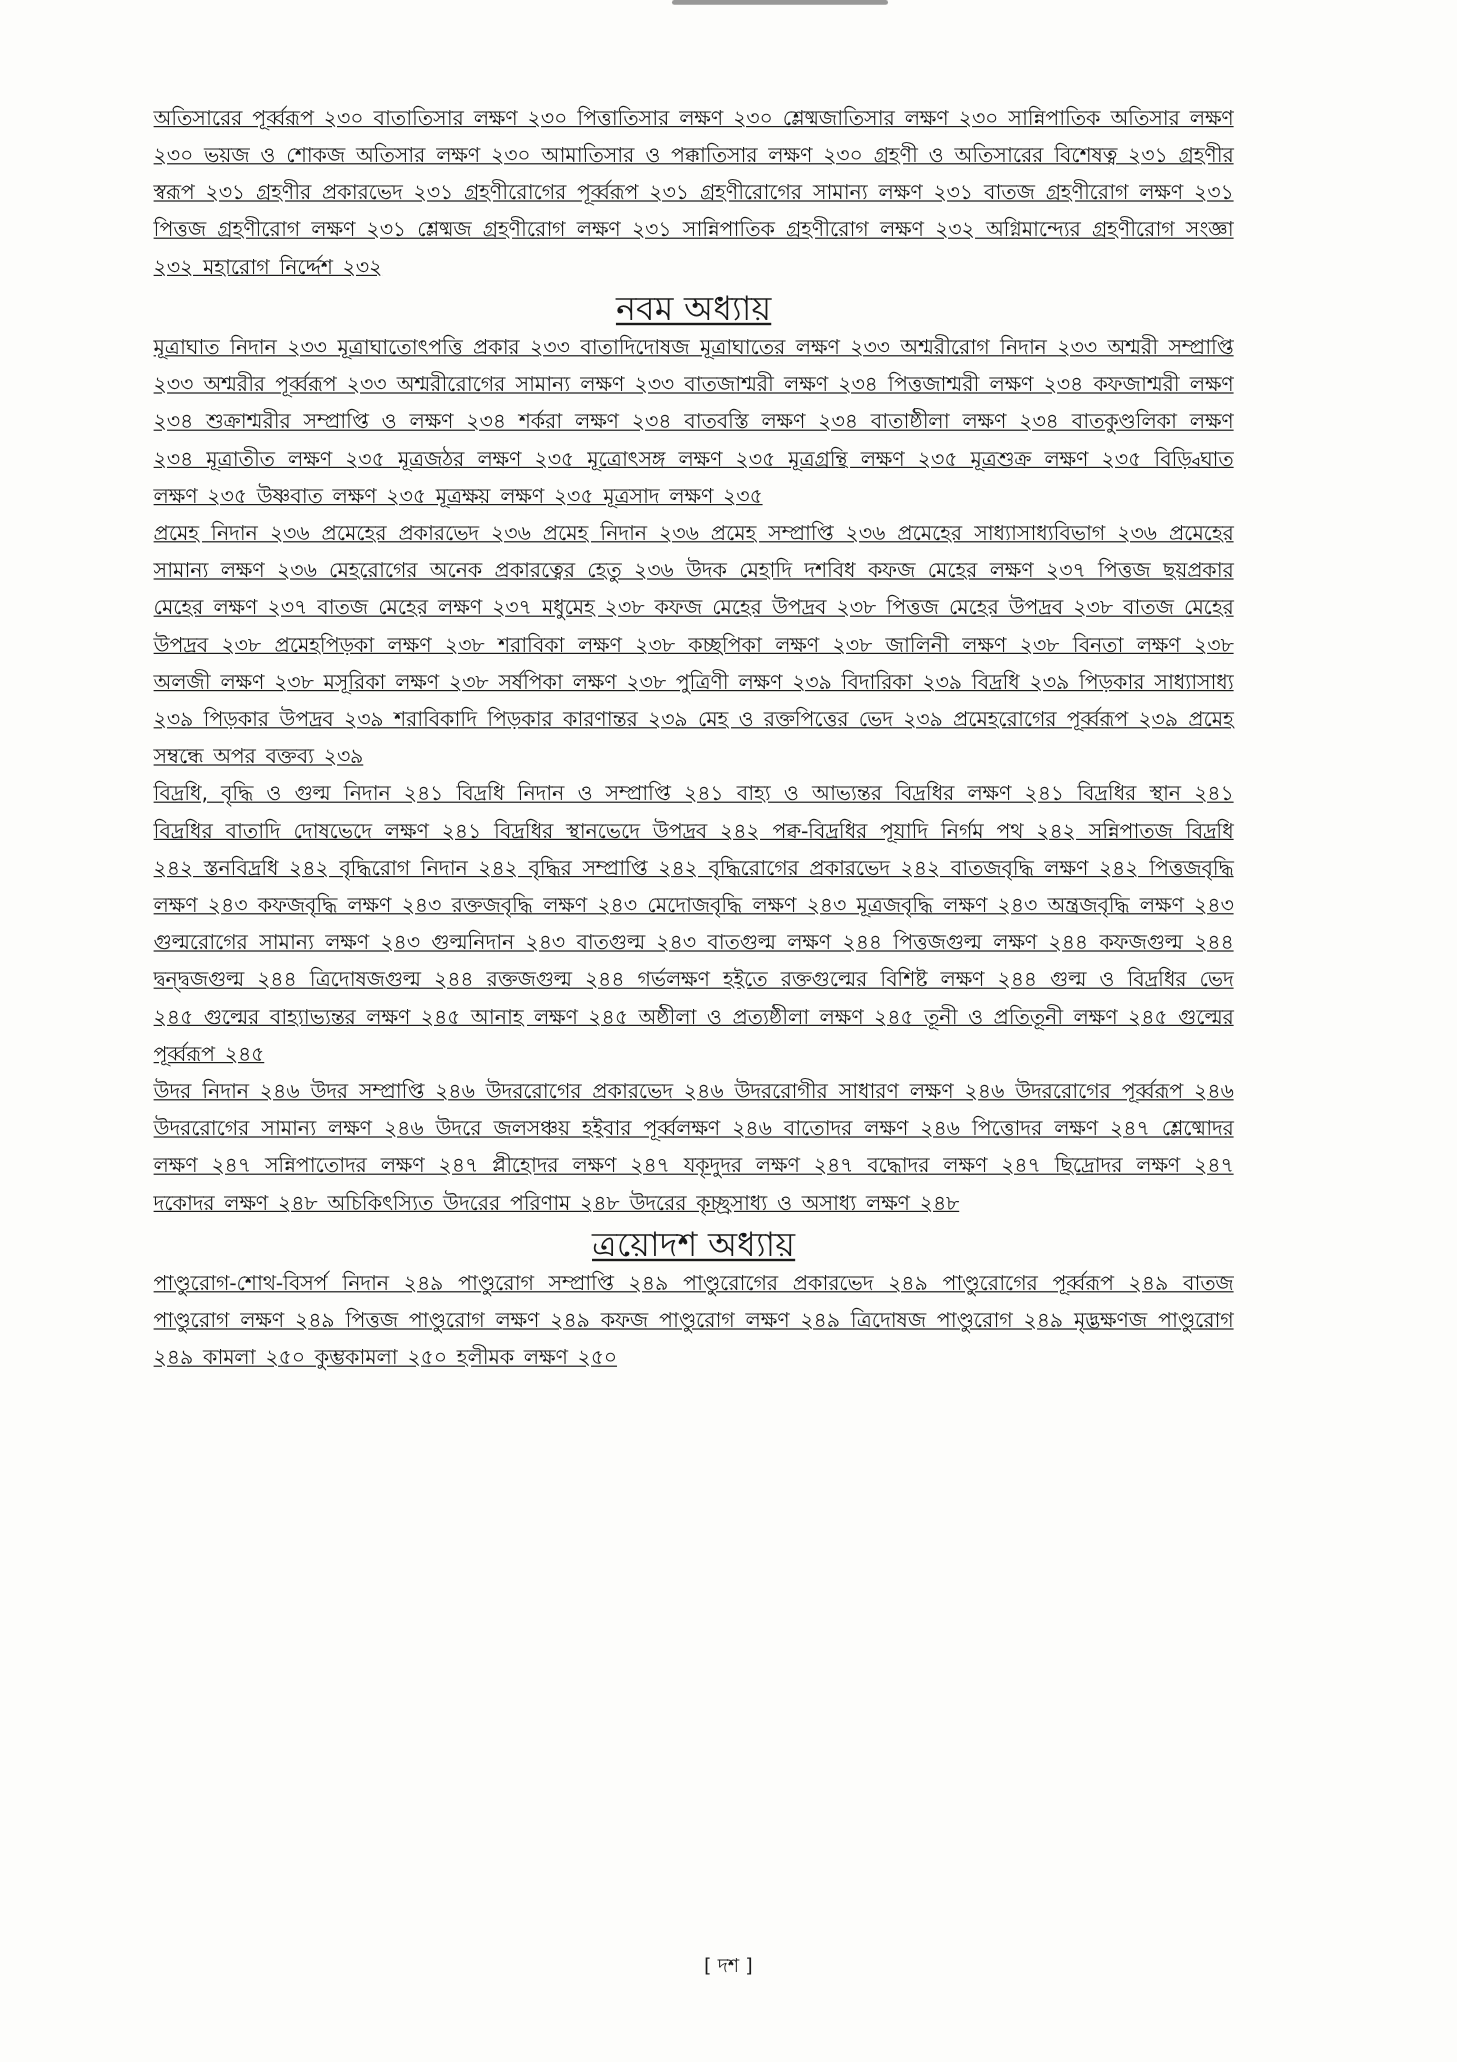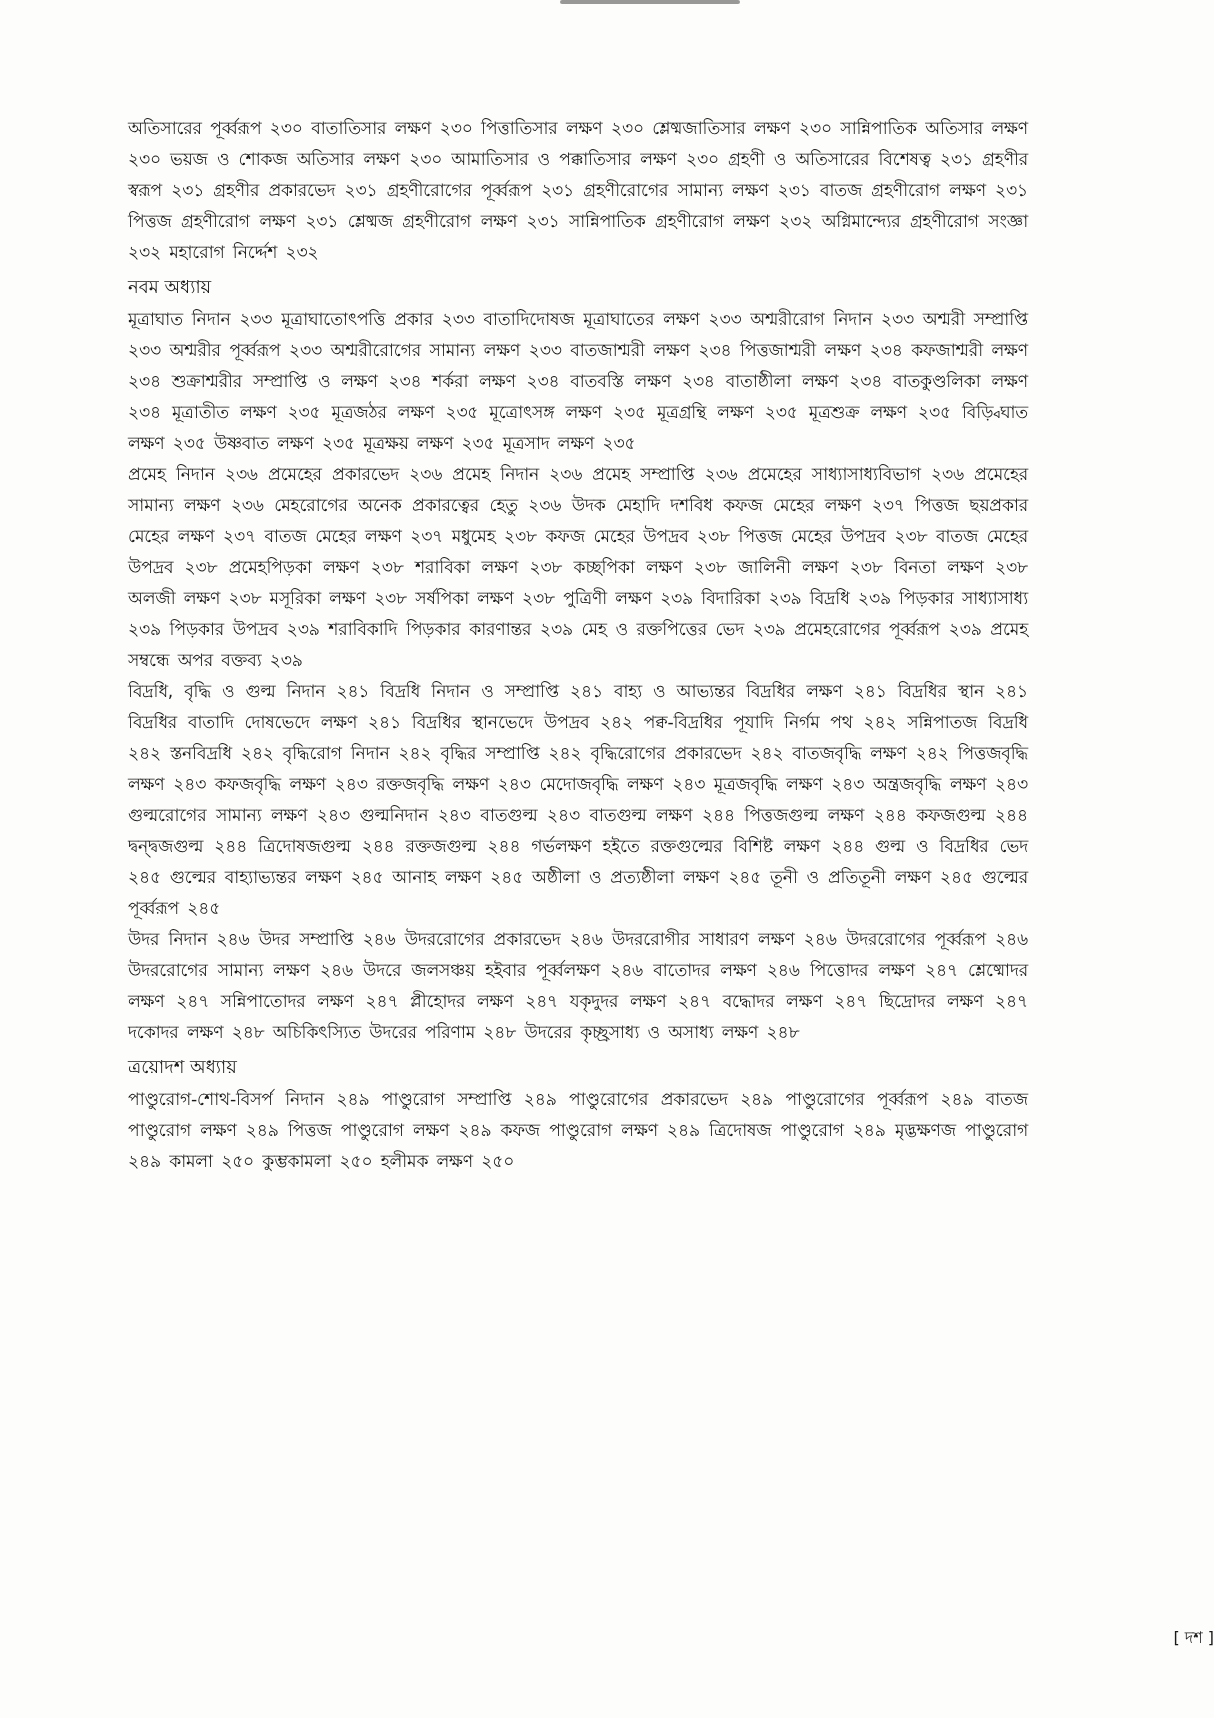--- a/index.html
+++ b/index.html
@@ -8,22 +8,23 @@
       height: 1718px;
       background: #fdfdfb;
       position: relative;
       overflow: hidden;
       font-family: "DejaVu Sans", "Liberation Sans", sans-serif;
       color: #1a1a1a;
     }
     .page {
       position: absolute;
       left: 128px;
-      top: 113px;
+      top: 84px;
       width: 900px;
+      text-decoration: underline;
     }
     .top-smudge {
       position: absolute;
       left: 560px;
       top: 0;
       width: 180px;
       height: 4px;
       background: #555;
       border-radius: 2px;
       opacity: 0.6;
@@ -31,31 +32,32 @@
     .para {
       font-size: 17.2px;
       line-height: 31px;
       text-align: justify;
       text-align-last: left;
       margin: 0;
       letter-spacing: -0.2px;
       word-spacing: 3px;
     }
     .chapter-heading {
-      font-size: 18px;
+      text-align: center;
+      font-size: 28px;
       line-height: 30px;
       margin: 4px 0 2px 0;
       font-weight: normal;
     }
     .footer {
       position: absolute;
       top: 1625px;
       left: 0;
       width: 1214px;
-      text-align: right;
+      text-align: center;
       font-size: 16px;
     }
   </style>
 </head>
 <body>
 
 <div class="top-smudge"></div>
 
 <div class="page">
   <p class="para">অতিসারের পূর্ব্বরূপ ২৩০  বাতাতিসার লক্ষণ ২৩০  পিত্তাতিসার লক্ষণ ২৩০  শ্লেষ্মজাতিসার লক্ষণ ২৩০  সান্নিপাতিক অতিসার লক্ষণ ২৩০  ভয়জ ও শোকজ অতিসার লক্ষণ ২৩০  আমাতিসার ও পক্কাতিসার লক্ষণ ২৩০  গ্রহণী ও অতিসারের বিশেষত্ব ২৩১  গ্রহণীর স্বরূপ ২৩১  গ্রহণীর প্রকারভেদ ২৩১  গ্রহণীরোগের পূর্ব্বরূপ ২৩১  গ্রহণীরোগের সামান্য লক্ষণ ২৩১  বাতজ গ্রহণীরোগ লক্ষণ ২৩১  পিত্তজ গ্রহণীরোগ লক্ষণ ২৩১  শ্লেষ্মজ গ্রহণীরোগ লক্ষণ ২৩১  সান্নিপাতিক গ্রহণীরোগ লক্ষণ ২৩২  অগ্নিমান্দ্যের গ্রহণীরোগ সংজ্ঞা ২৩২  মহারোগ নির্দ্দেশ ২৩২</p>

